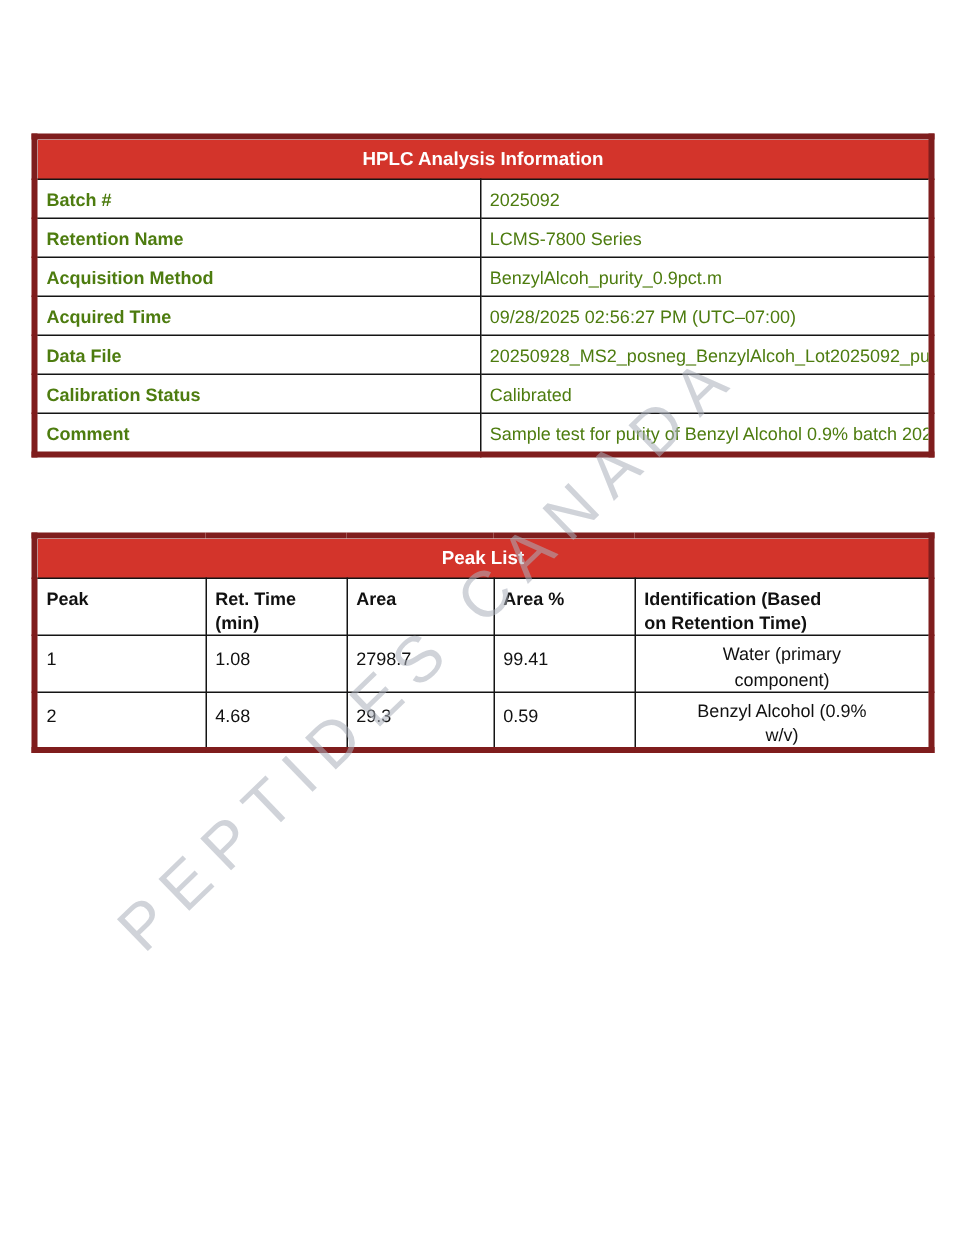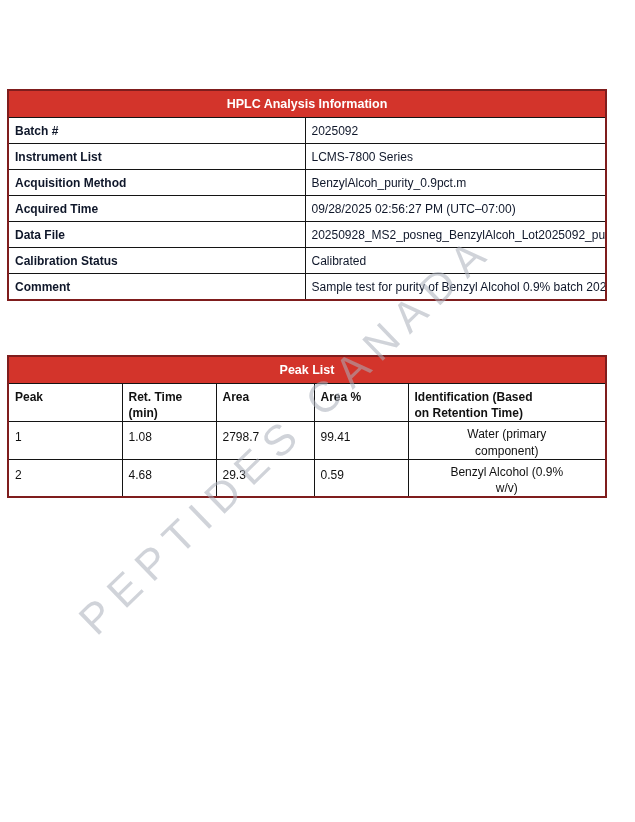--- a/index.html
+++ b/index.html
@@ -10,45 +10,45 @@
   }
   .page {
     position: relative;
     width: 635px;
     height: 822px;
     background: #ffffff;
     overflow: hidden;
   }
   table {
     position: absolute;
-    left: 7px;
+    left: 21px;
     border-collapse: collapse;
     table-layout: fixed;
-    border: 2px solid #7f1d1d;
+    border: 4px solid #7f1d1d;
   }
   .info-table { top: 89px; width: 598px; }
   .peak-table { top: 355px; width: 598px; }
   th, td {
     border: 1.5px solid #141414;
     overflow: hidden;
   }
   .redbar {
     background: #d3342b;
     color: #ffffff;
     font-size: 12.5px;
     font-weight: bold;
     height: 26px;
     text-align: center;
     vertical-align: middle;
     padding: 0;
   }
   .info-table td {
     height: 25px;
     font-size: 12px;
-    color: #0f172a;
+    color: #4d7c0f;
     vertical-align: middle;
     padding: 0 6px;
     white-space: nowrap;
   }
   .info-table td.lbl { font-weight: bold; }
   .peak-table th.colh {
     font-size: 12px;
     font-weight: bold;
     color: #111111;
     text-align: left;
@@ -104,21 +104,21 @@
       <tr>
         <th class="redbar" colspan="2">HPLC Analysis Information</th>
       </tr>
     </thead>
     <tbody>
       <tr>
         <td class="lbl">Batch #</td>
         <td class="val">2025092</td>
       </tr>
       <tr>
-        <td class="lbl">Instrument List</td>
+        <td class="lbl">Retention Name</td>
         <td class="val">LCMS-7800 Series</td>
       </tr>
       <tr>
         <td class="lbl">Acquisition Method</td>
         <td class="val">BenzylAlcoh_purity_0.9pct.m</td>
       </tr>
       <tr>
         <td class="lbl">Acquired Time</td>
         <td class="val">09/28/2025 02:56:27 PM (UTC–07:00)</td>
       </tr>

